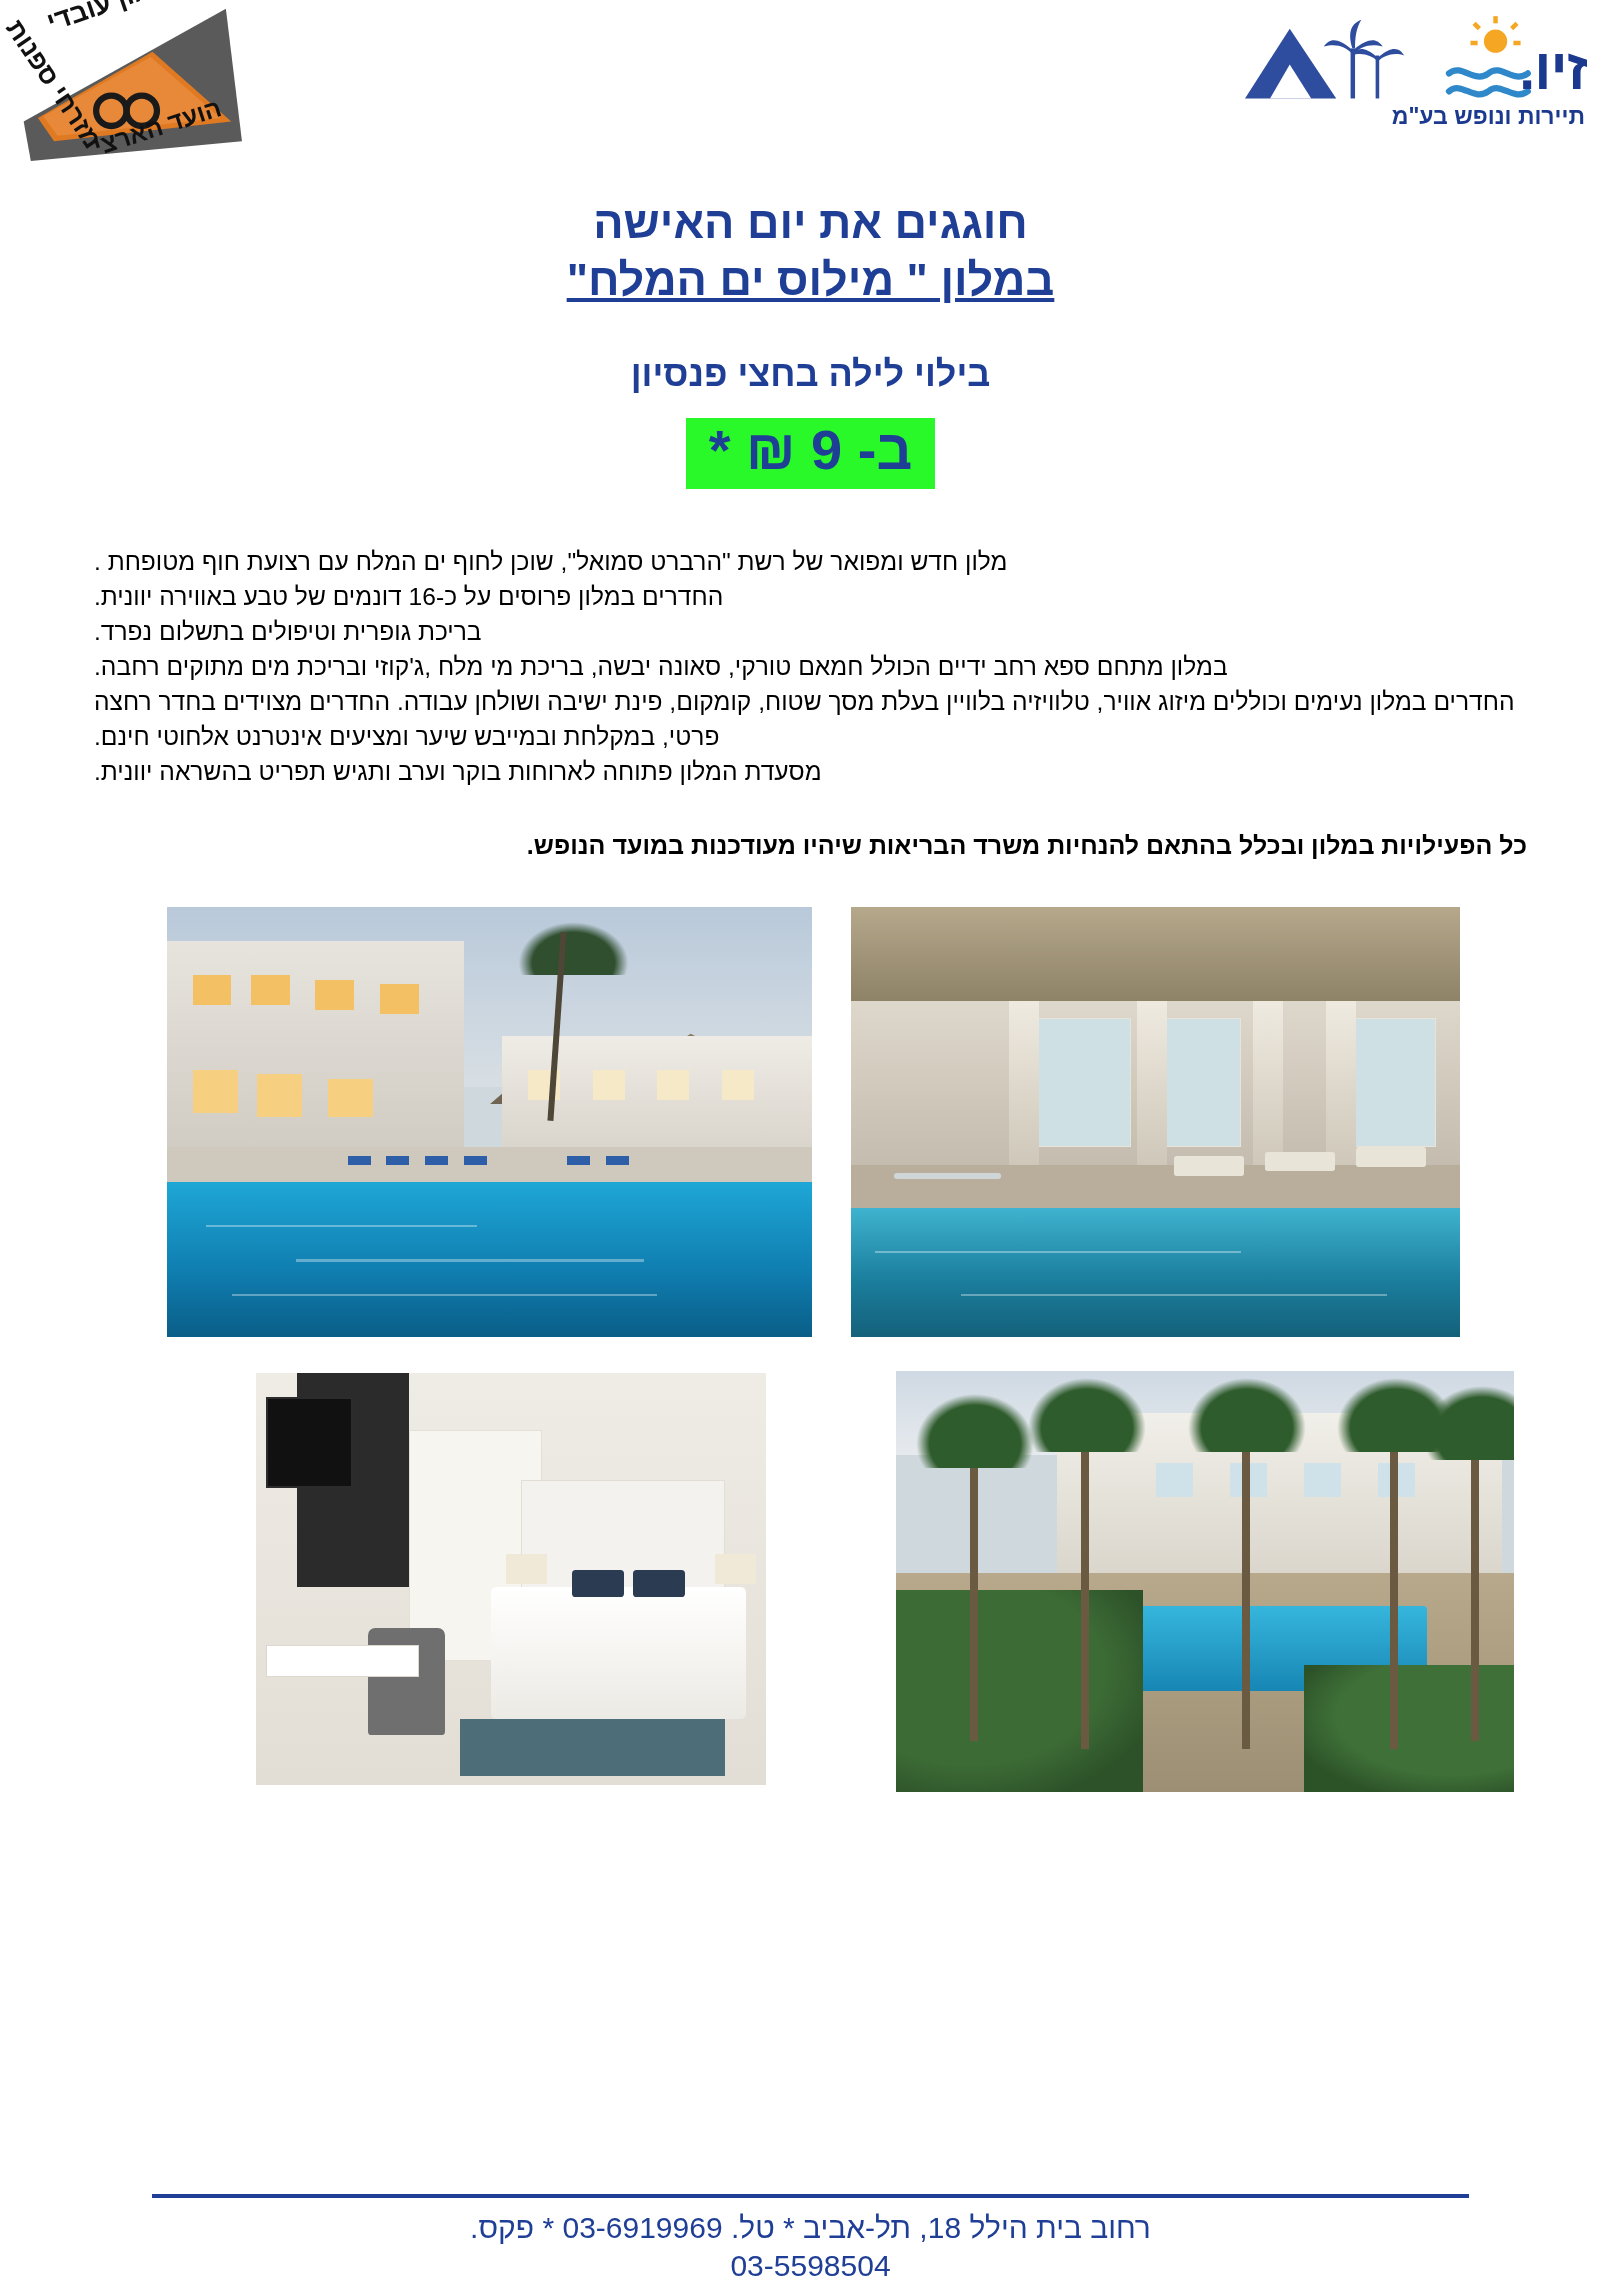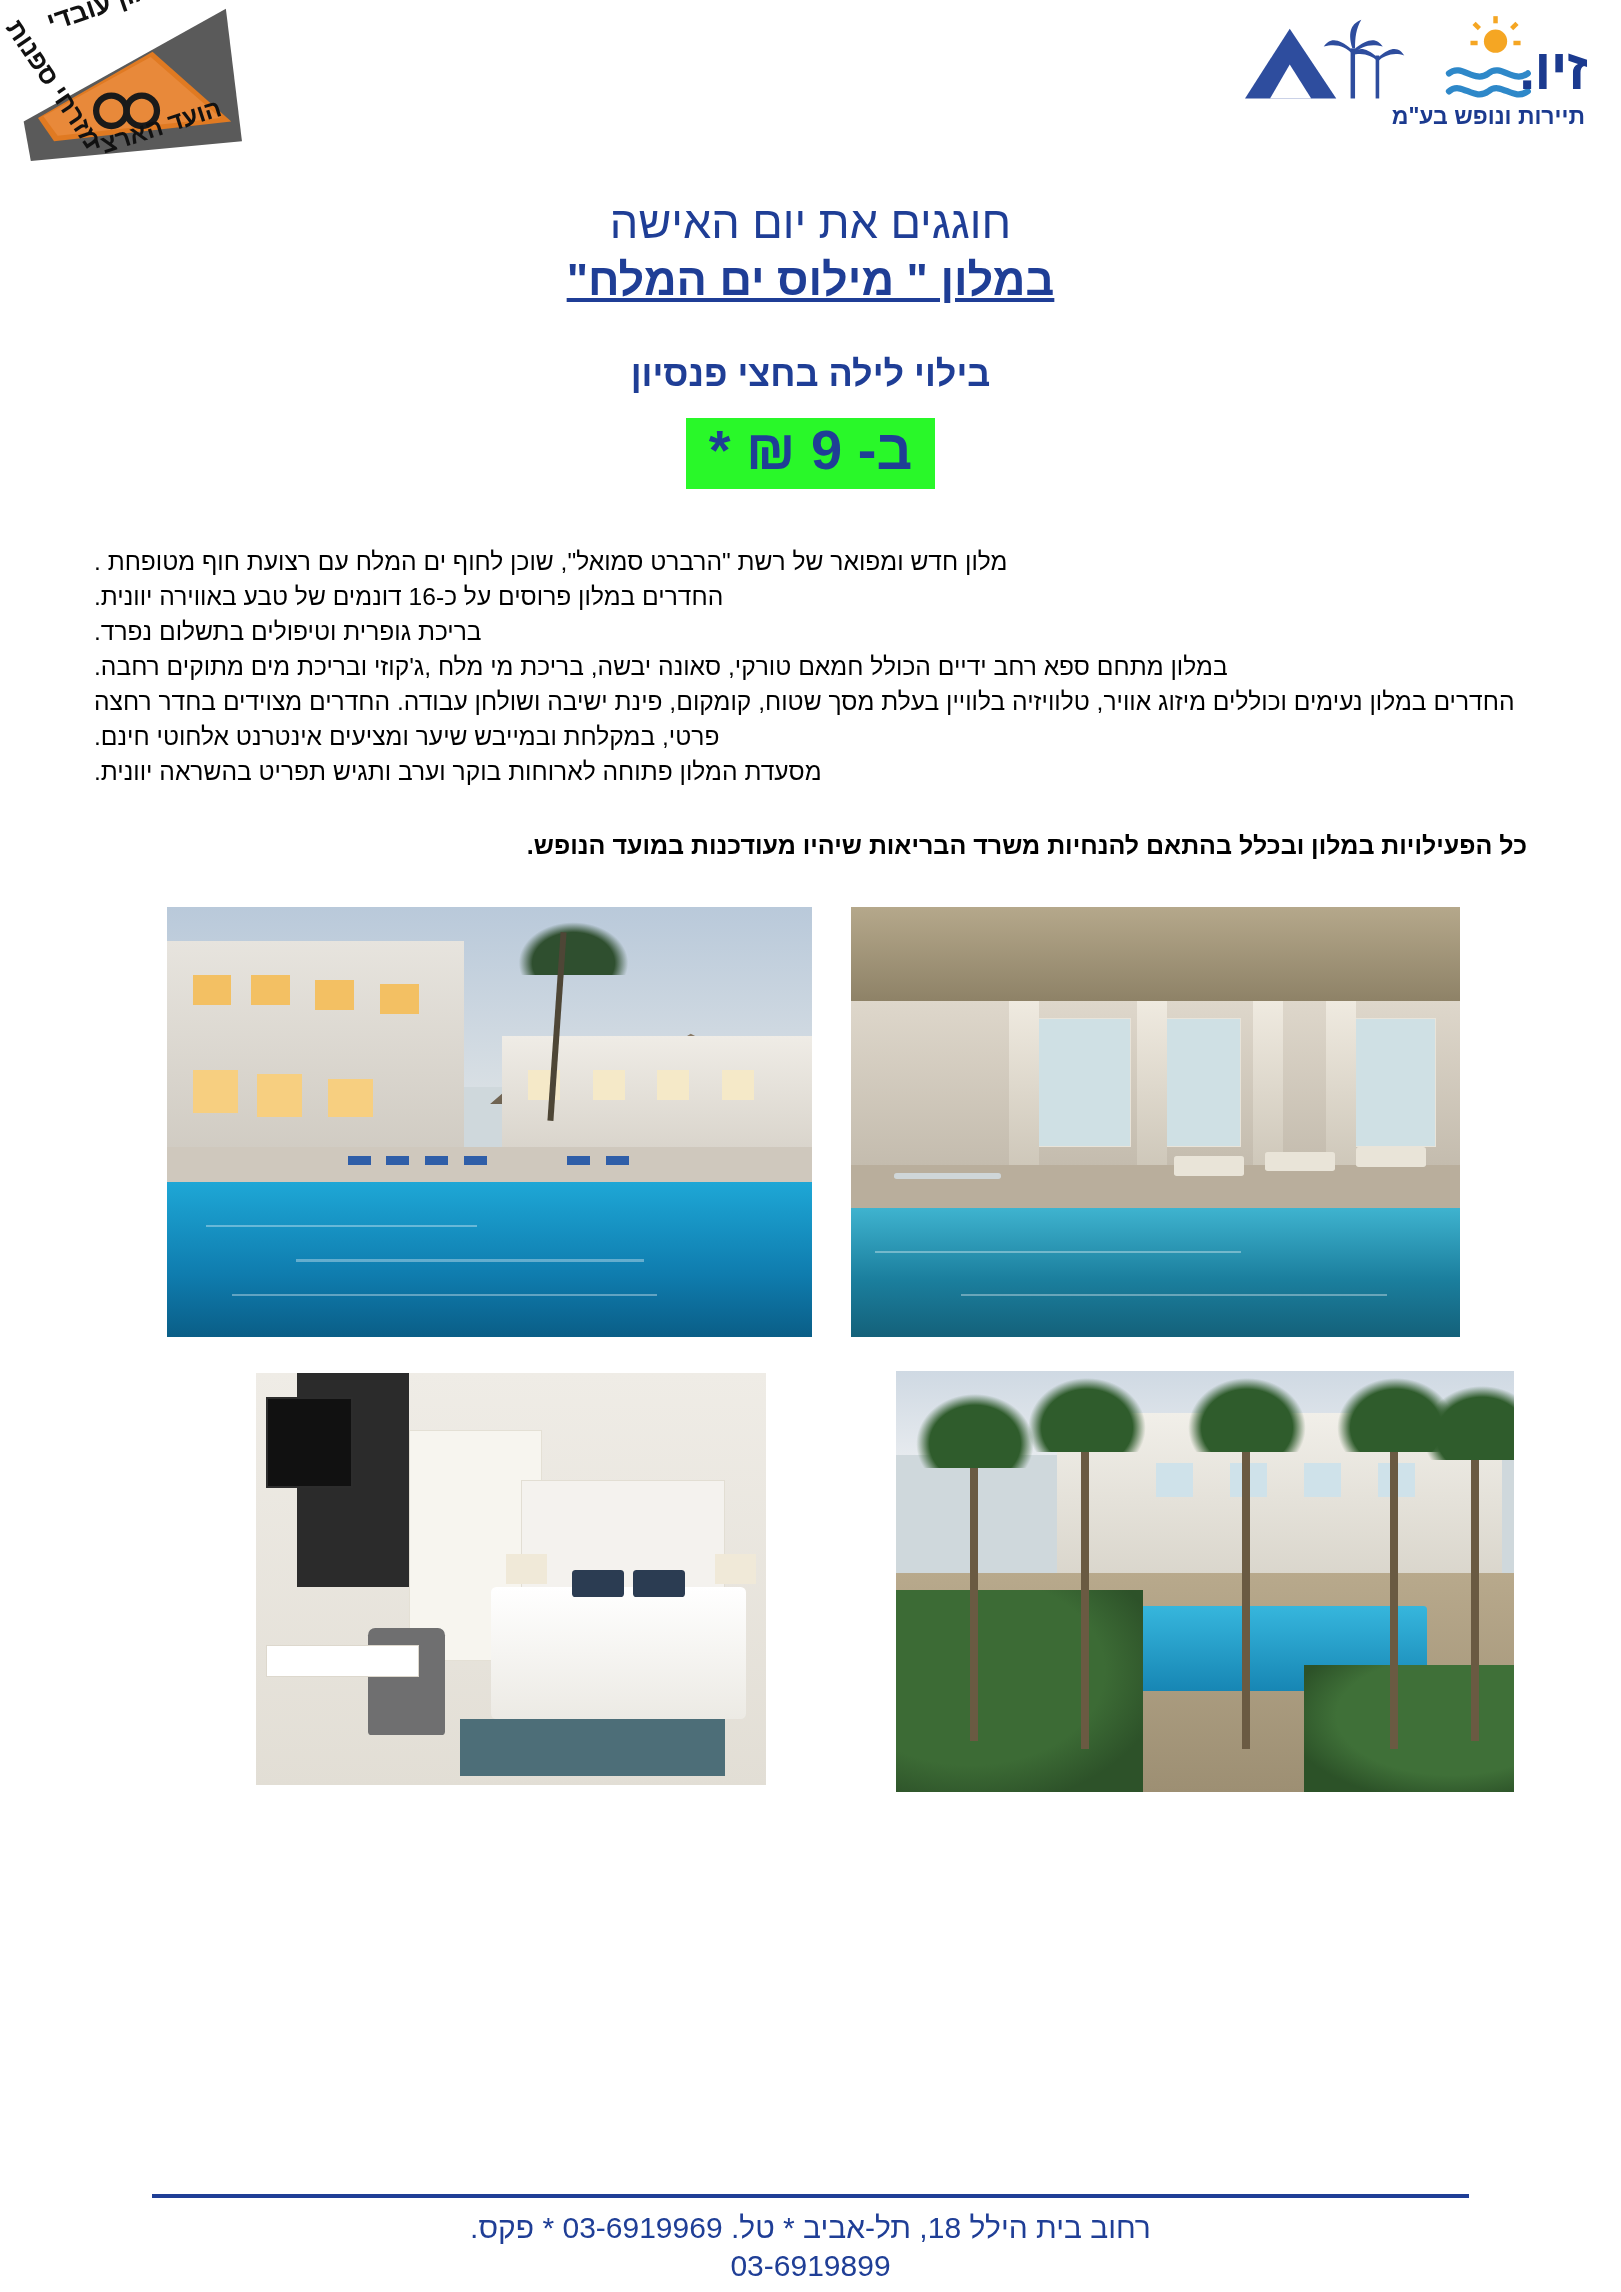--- a/index.html
+++ b/index.html
@@ -80,21 +80,21 @@
     right: 9px; top: 94px;
     font-size: 23px;
     font-weight: bold;
     color: #1b3a8f;
   }
 
   
   .titles { text-align: center; margin-top: 16px; }
   .t1 {
     font-size: 45px;
-    font-weight: normal;
+    font-weight: bold;
     color: #1f3e96;
     line-height: 1.25;
   }
   .t2 {
     font-size: 45px;
     font-weight: bold;
     color: #1f3e96;
     text-decoration: underline;
     line-height: 1.3;
   }
@@ -426,15 +426,15 @@
       <div class="p4-crown" style="left:70%; top:0;"></div>
       <div class="p4-trunk" style="left:93%; top:12%; height:76%;"></div>
       <div class="p4-crown" style="left:84%; top:2%;"></div>
     </div>
   </div>
 </div>
 
 <div class="footer">
   <div class="rule"></div>
   <div class="addr">רחוב בית הילל 18, תל-אביב * טל. 03-6919969 * פקס.</div>
-  <div class="addr">03-6919899</div>
+  <div class="addr">03-5598504</div>
 </div>
 
 
 </body></html>

